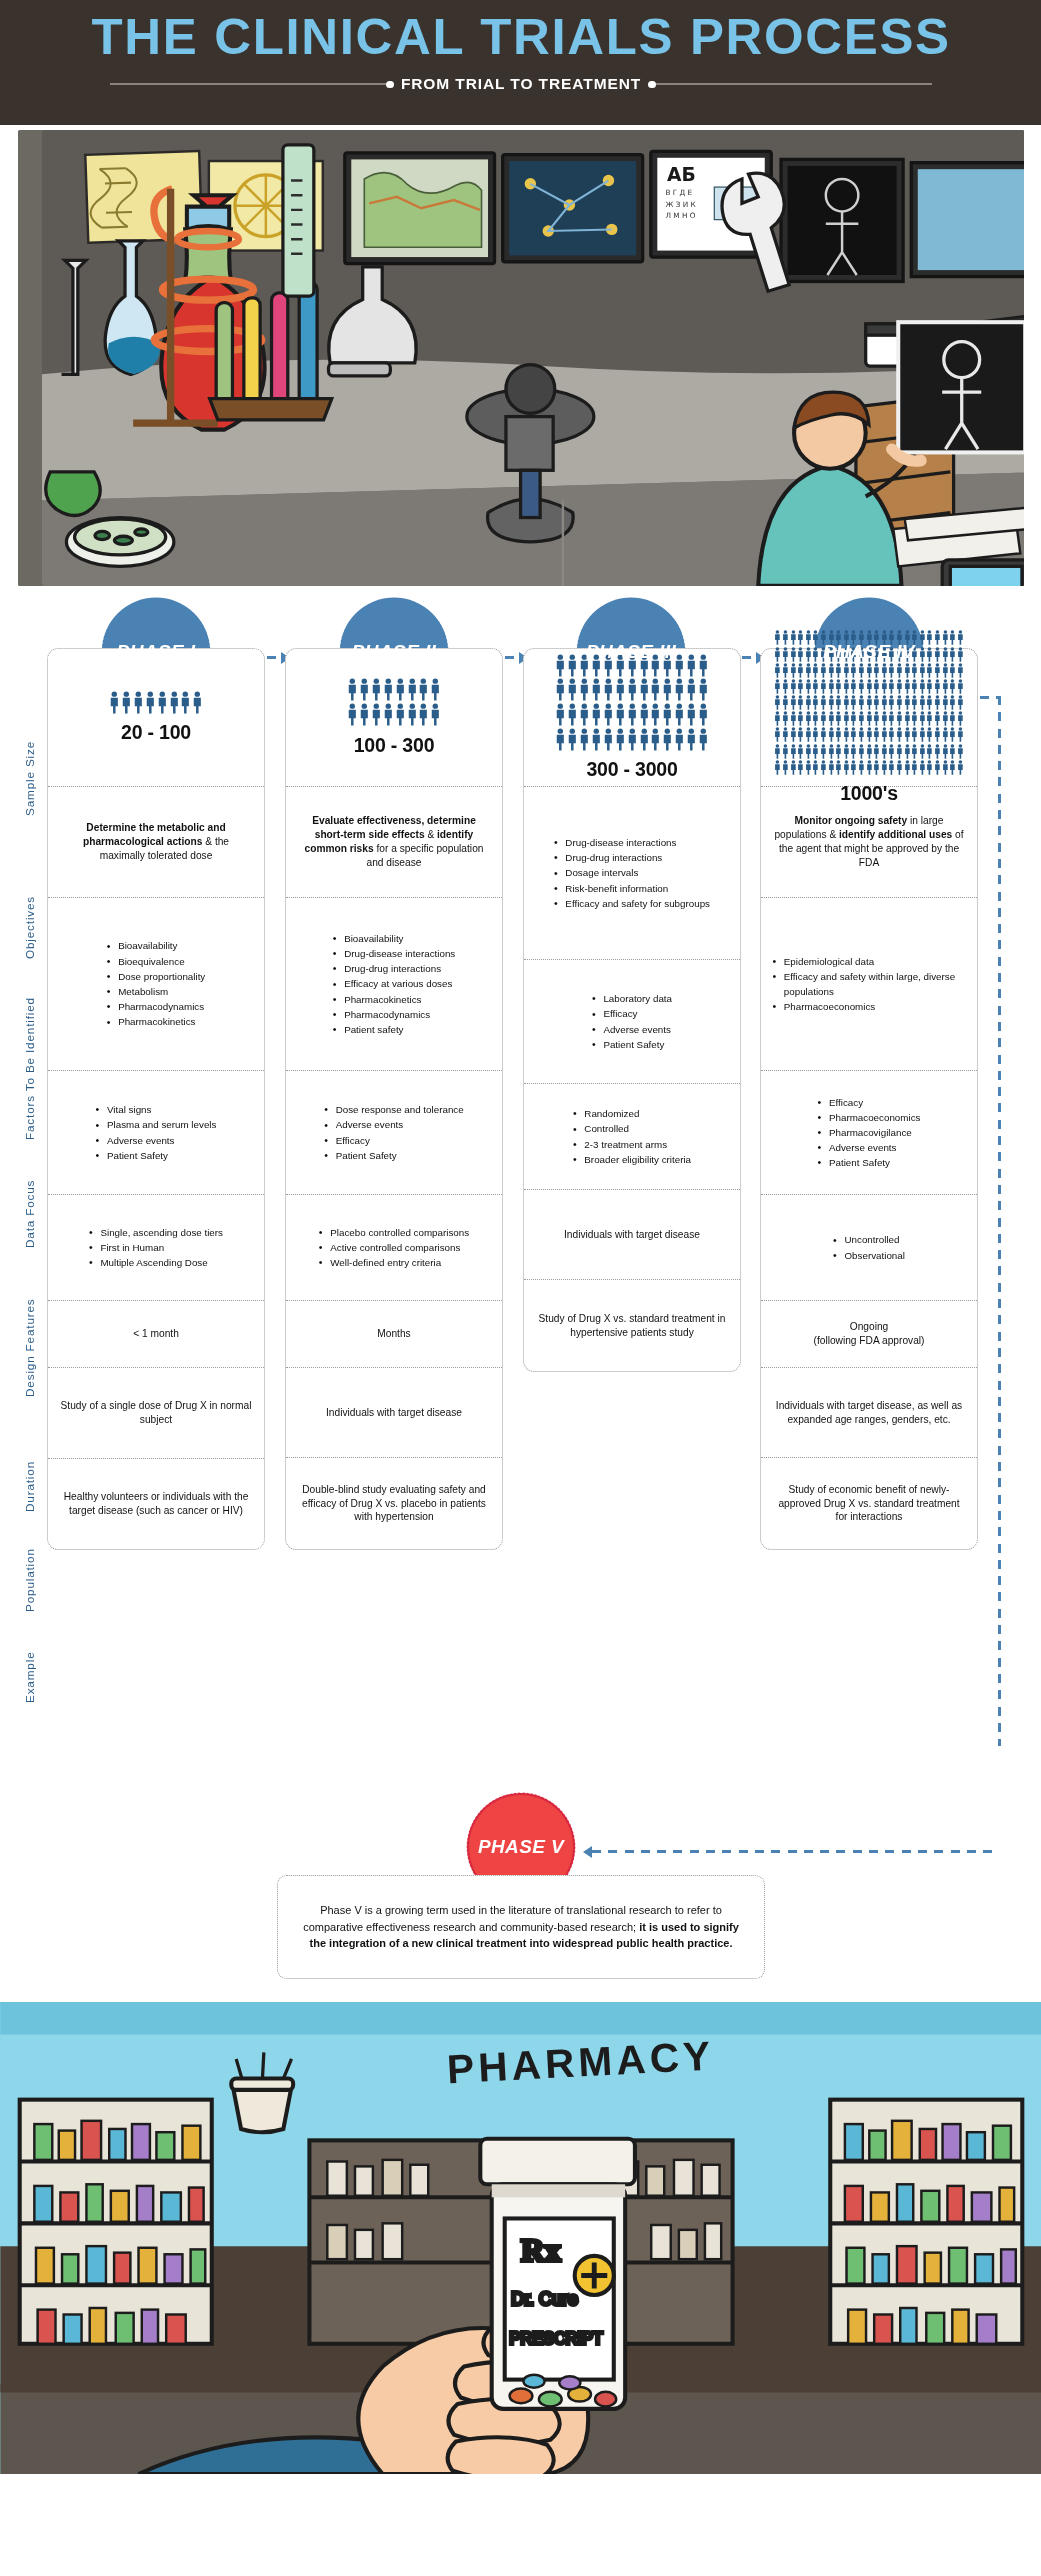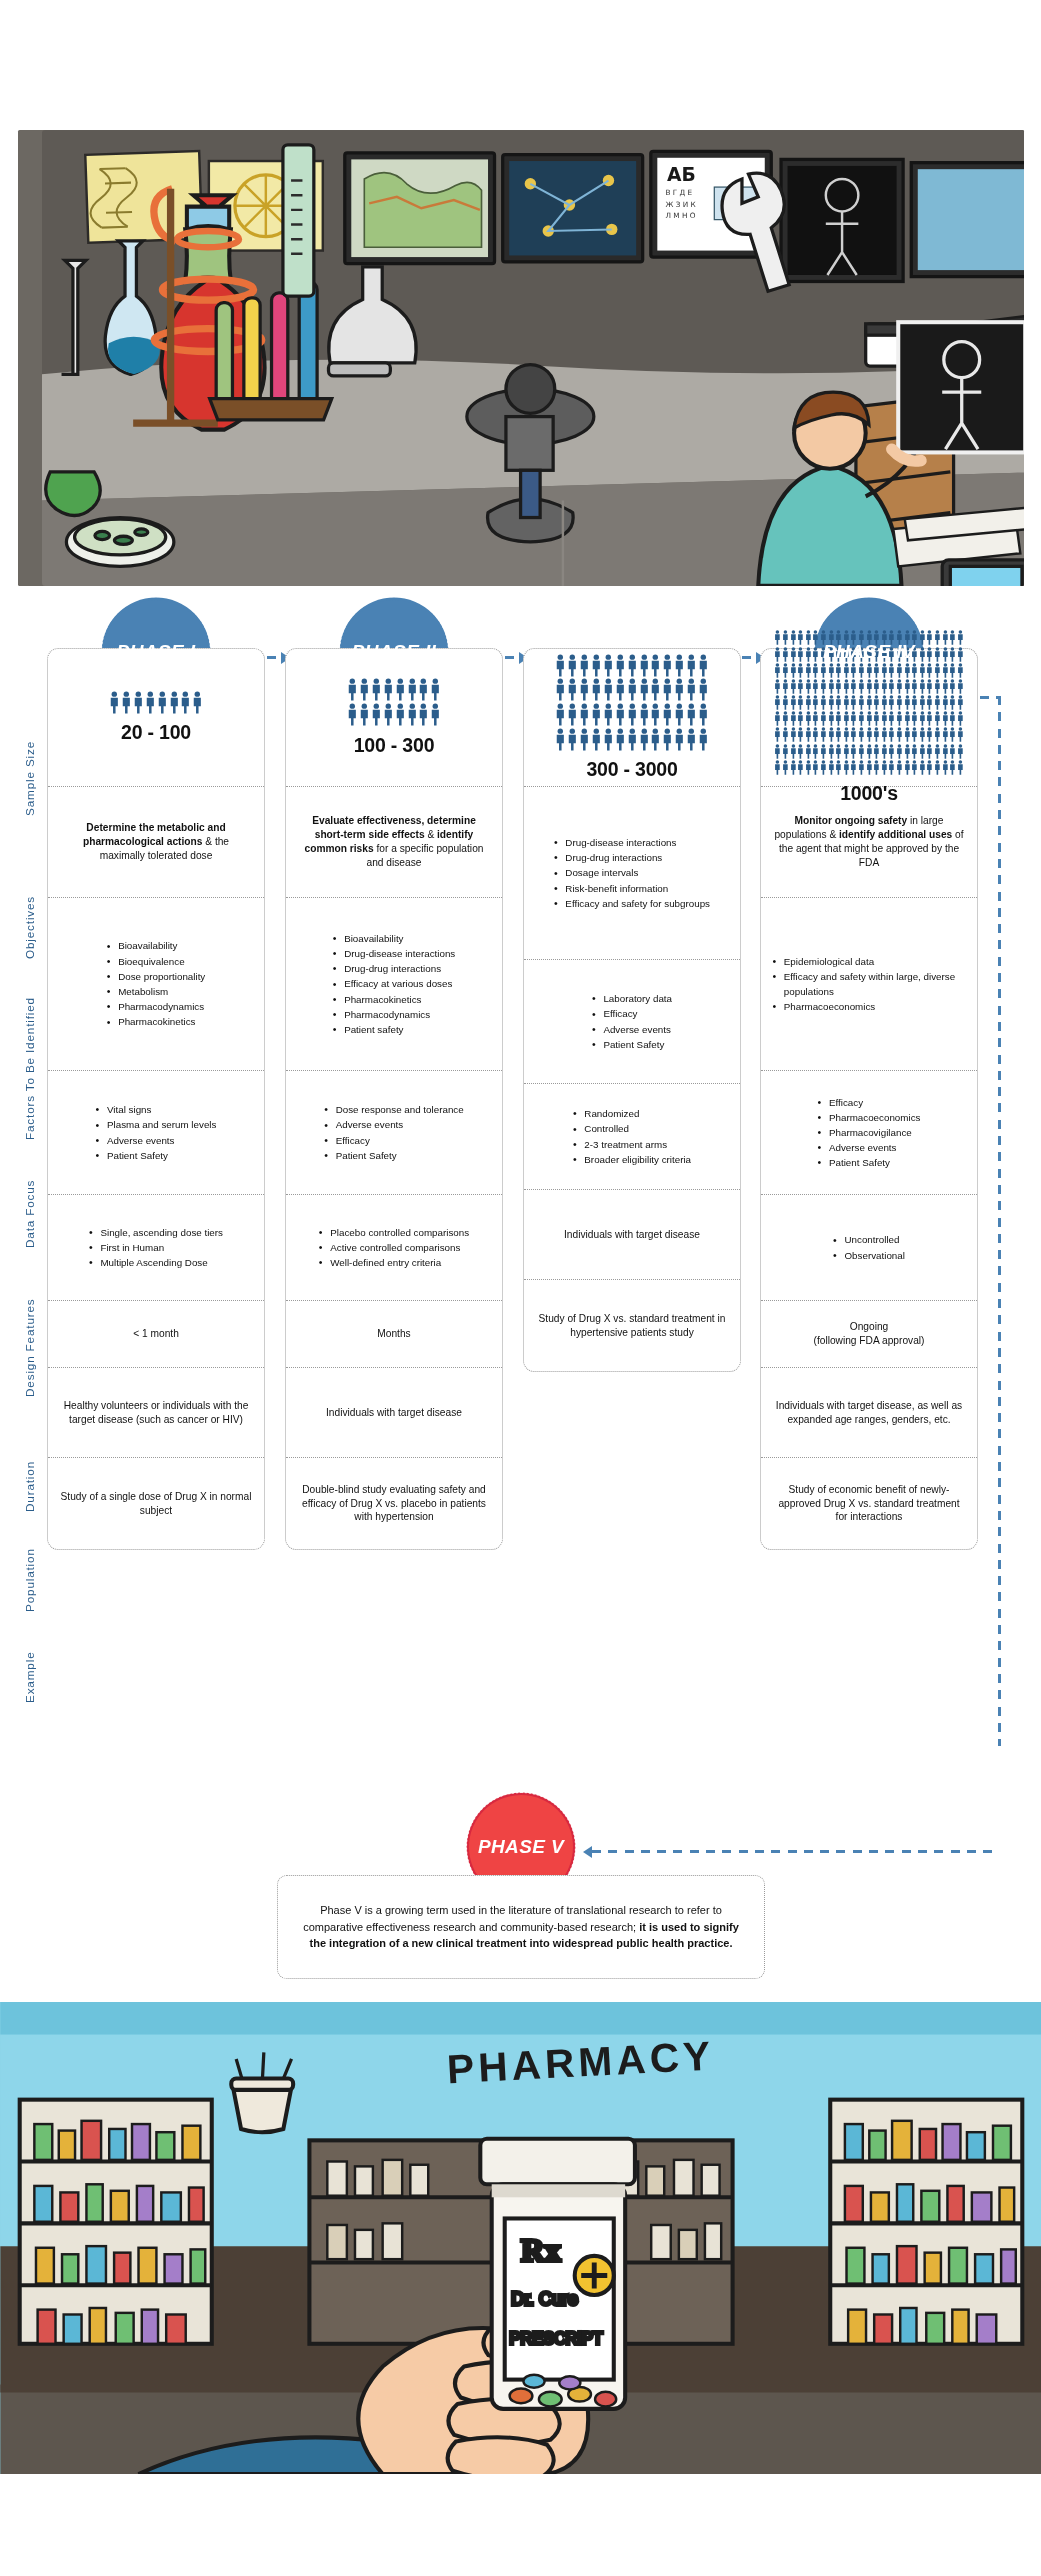--- a/index.html
+++ b/index.html
@@ -160,20 +160,30 @@
   .logo-url { position:absolute; left:36px; top:54px; font-size:13px; color:#fff; letter-spacing:-0.2px; }
   .logo-div { position:absolute; left:269px; top:14.7px; width:1.6px; height:50px; background:#1a1a1a; }
   .logo-gps { position:absolute; left:283px; top:23px; font-weight:bold; font-size:23px; color:#0e0e0e; letter-spacing:0px; }
   .pin { position:absolute; left:181px; top:6.5px; width:10.6px; height:14.7px; }
 </style>
 </head>
 <body>
 
 <div class="page">
 
+  <div class="header">
+    <div class="header-title">THE CLINICAL TRIALS PROCESS</div>
+    <div class="header-sub-wrap">
+      <div class="hs-line"></div>
+      <div class="hs-dot"></div>
+      <div class="header-sub">FROM TRIAL TO TREATMENT</div>
+      <div class="hs-dot"></div>
+      <div class="hs-line"></div>
+    </div>
+  </div>
 
   <div class="lab">
     <svg width="1006" height="456" viewBox="0 0 1236 560">
       <defs>
         <clipPath id="labclip">
             <rect x="0" y="0" width="1236" height="560" rx="4"></rect>
           </clipPath>
       </defs>
       <g clip-path="url(#labclip)">
         <rect width="1236" height="560" fill="#6f6b65"></rect>
@@ -345,20 +355,23 @@
         <div class="dash"></div>
           <div class="head"></div>
       </div>
       <div class="badge" style="left:342px;top:-6.5px;">
         <span class="badge-label">PHASE II</span>
       </div>
       <div class="arrow" style="left:456px;top:50px;width:72px;">
         <div class="dash"></div>
           <div class="head"></div>
       </div>
+      <div class="badge" style="left:579px;top:-6.5px;">
+        <span class="badge-label">PHASE III</span>
+      </div>
       <div class="arrow" style="left:693px;top:50px;width:72px;">
         <div class="dash"></div>
           <div class="head"></div>
       </div>
       <div class="badge" style="left:817px;top:-6.5px;">
         <span class="badge-label">PHASE IV</span>
       </div>
     </div>
 
     <div class="ret-top" style="left:931px;top:90px;width:70px;"></div>
@@ -441,25 +454,25 @@
         <div class="cell" style="height:106px;">
           <ul>
               <li>Single, ascending dose tiers</li>
               <li>First in Human</li>
               <li>Multiple Ascending Dose</li>
             </ul>
         </div>
         <div class="cell center" style="height:67px;">
           <p>&lt; 1 month</p>
         </div>
+        <div class="cell center" style="height:91px;">
+          <p>Study of a single dose of Drug X in normal subject</p>
+        </div>
         <div class="cell center" style="height:90px;">
           <p>Healthy volunteers or individuals with the target disease (such as cancer or HIV)</p>
-        </div>
-        <div class="cell center" style="height:91px;">
-          <p>Study of a single dose of Drug X in normal subject</p>
         </div>
       </div>
 
       <div class="col" style="left:285px;">
         <div class="cell center" style="height:138px;">
           <div class="pictos">
               <div class="prow" style="gap:1.3px;margin-bottom:1.1px">
                 <svg width="10.6" height="23" viewBox="0 0 10 22">
      <circle cx="5" cy="3" r="2.6" fill="#2b5d8b"></circle>
      <path d="M1.6 6.4 h6.8 v8.2 h-2.2 v7 h-2.4 v-7 h-2.2 z" fill="#2b5d8b"></path>

